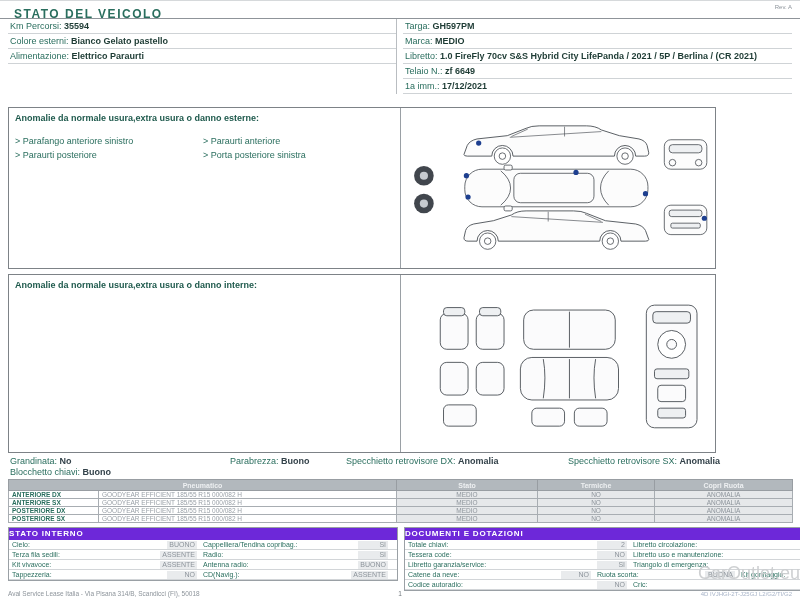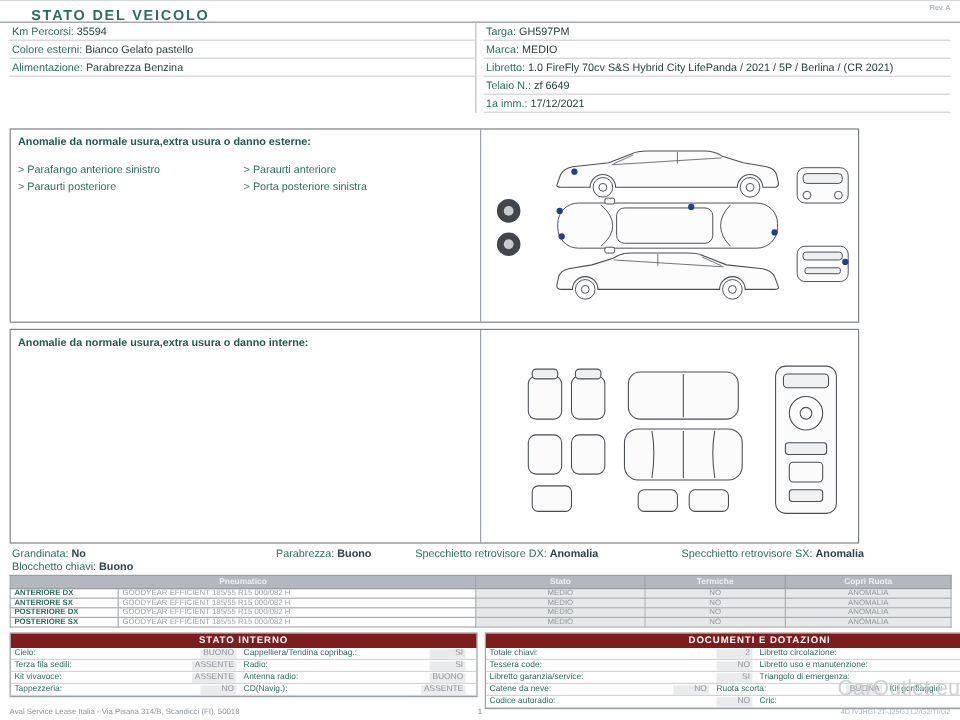--- a/index.html
+++ b/index.html
@@ -1,31 +1,31 @@
 <!DOCTYPE html>
 <html><head>
 <meta charset="utf-8">
 <style>
   *{box-sizing:border-box;margin:0;padding:0}
   html,body{width:800px;height:600px}
   body{font-family:"Liberation Sans",sans-serif;background:#fff;position:relative;overflow:hidden}
   #page{position:absolute;inset:0;border-top:1px solid #d6d9db}
 
   
-  .titlebar{position:absolute;left:0;top:0;width:800px;height:18px;border-bottom:1px solid #8f9499;padding:3px 10px 0 26px}
+  .titlebar{position:absolute;left:0;top:0;width:800px;height:18px;border-bottom:1px solid #8f9499;padding:3px 10px 0 14px}
   .title{color:#2a6e5e;font-weight:bold;font-size:12px;letter-spacing:1.5px}
   .rev{position:absolute;right:8px;top:3px;font-size:6px;color:#8d949b}
 
   
   #info{position:absolute;left:8px;top:18px;width:784px;font-size:9px}
   .info-left{position:absolute;left:0;top:0;width:388px}
   .info-right{position:absolute;left:388px;top:0;width:396px;border-left:1px solid #b9bdc1;padding-left:6px}
   .irow{border-bottom:1px solid #cfd3d6;padding:2px 0 2px 2px;line-height:10px}
   .lbl{color:#2a6e5e}
-  .val{color:#1d3b34;font-weight:normal}
+  .val{color:#1d3b34;font-weight:bold}
 
   
   .box{position:absolute;left:8px;width:708px;border:1px solid #7d8287;display:flex}
   #box-ext{top:106px;height:162px}
   #box-int{top:273px;height:179px}
   .box-text{width:392px;border-right:1px solid #9aa0a5;padding:5px 6px}
   .box-title{color:#1f5a4d;font-weight:bold;font-size:9px;margin-bottom:11px}
   .anomaly-cols{display:flex;font-size:9px;color:#2a6e5e}
   .acol{width:188px;line-height:14px}
   .box-diagram{flex:1;display:flex;align-items:center;justify-content:center;overflow:hidden}
@@ -42,21 +42,21 @@
   #tires th{background:#b2b8bd;color:#eef0f2;font-weight:bold;font-size:7px;border:1px solid #989da2;padding:1px 2px;text-align:center;height:11px}
   #tires td{border:1px solid #a8adb2;padding:0 3px;height:8px;overflow:hidden;white-space:nowrap}
   #tires td.pos{color:#2a6e5e;font-weight:bold}
   #tires td.tyre{color:#9aa1a8}
   #tires td.cell{background:#e6e8ea;color:#8d949b;text-align:center}
 
   
   .panel{position:absolute;top:526px;border:1px solid #9aa0a5}
   #stato-panel{left:8px;width:390px}
   #doc-panel{left:404px;width:458px}
-  .panel-header{height:12px;line-height:12px;background:#7f1d1d;color:#ffffff;font-weight:bold;font-size:8px;text-align:center;letter-spacing:.8px}
+  .panel-header{height:12px;line-height:12px;background:#6d28d9;color:#ffffff;font-weight:bold;font-size:8px;text-align:left;letter-spacing:.8px}
   .prow{display:flex;border-bottom:1px solid #d2d5d8;height:10px;align-items:center;font-size:7px;padding:0 3px}
   .pair{display:flex;justify-content:space-between;align-items:center;padding-right:6px}
   .pair.half{width:50%}
   .pair.p42{width:42%}.pair.p32{width:32%}.pair.p26{width:26%}
   .plbl{color:#2a6e5e}
   .pval{background:#e9ebed;color:#8d949b;min-width:30px;text-align:right;padding:0 2px;line-height:8px}
 
   
   #footer{position:absolute;left:8px;top:589px;width:784px;font-size:6.5px;color:#8d949b;display:flex;align-items:center}
   .f-company{flex:1}
@@ -75,21 +75,21 @@
 
   <div class="titlebar">
     <span class="title">STATO DEL VEICOLO</span>
     <span class="rev">Rev. A</span>
   </div>
 
   <div id="info">
     <div class="info-left">
       <div class="irow"><span class="lbl">Km Percorsi:</span> <span class="val">35594</span></div>
       <div class="irow"><span class="lbl">Colore esterni:</span> <span class="val">Bianco Gelato pastello</span></div>
-      <div class="irow"><span class="lbl">Alimentazione:</span> <span class="val">Parabrezza Benzina</span></div>
+      <div class="irow"><span class="lbl">Alimentazione:</span> <span class="val">Elettrico Paraurti</span></div>
     </div>
     <div class="info-right">
       <div class="irow"><span class="lbl">Targa:</span> <span class="val">GH597PM</span></div>
       <div class="irow"><span class="lbl">Marca:</span> <span class="val">MEDIO</span></div>
       <div class="irow"><span class="lbl">Libretto:</span> <span class="val">1.0 FireFly 70cv S&amp;S Hybrid City LifePanda / 2021 / 5P / Berlina / (CR 2021)</span></div>
       <div class="irow"><span class="lbl">Telaio N.:</span> <span class="val">zf 6649</span></div>
       <div class="irow"><span class="lbl">1a imm.:</span> <span class="val">17/12/2021</span></div>
     </div>
   </div>
 

